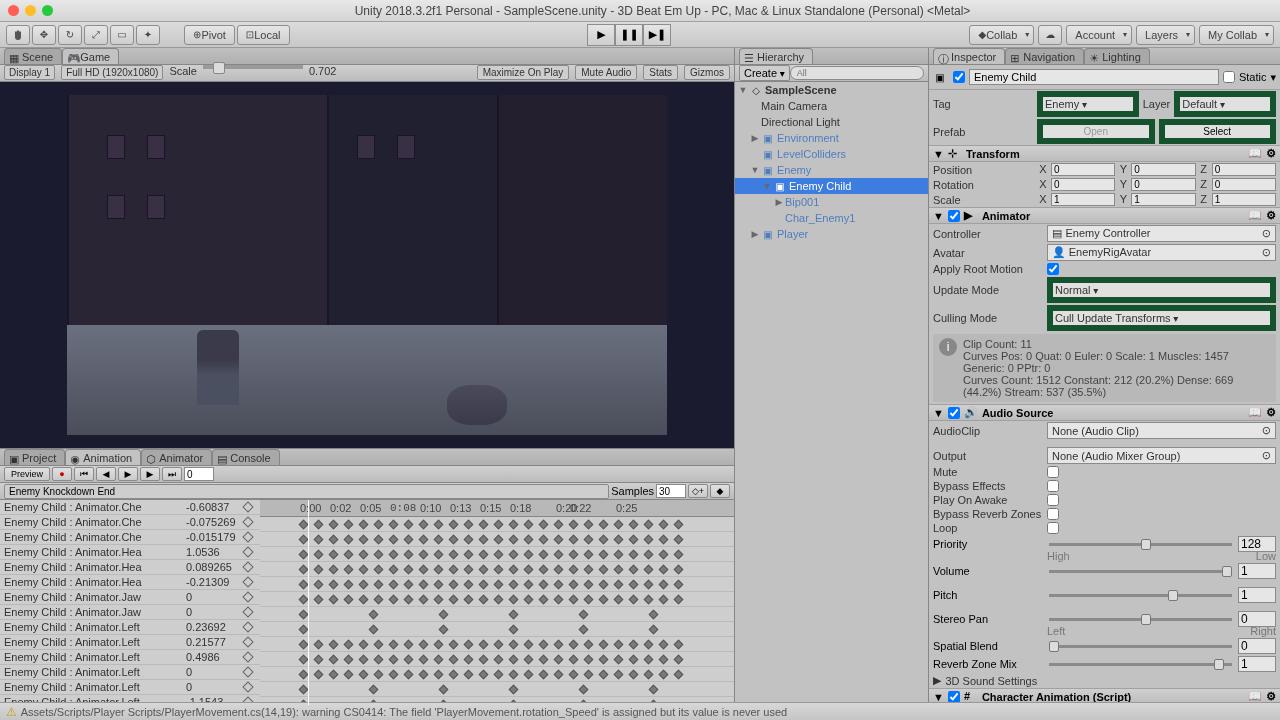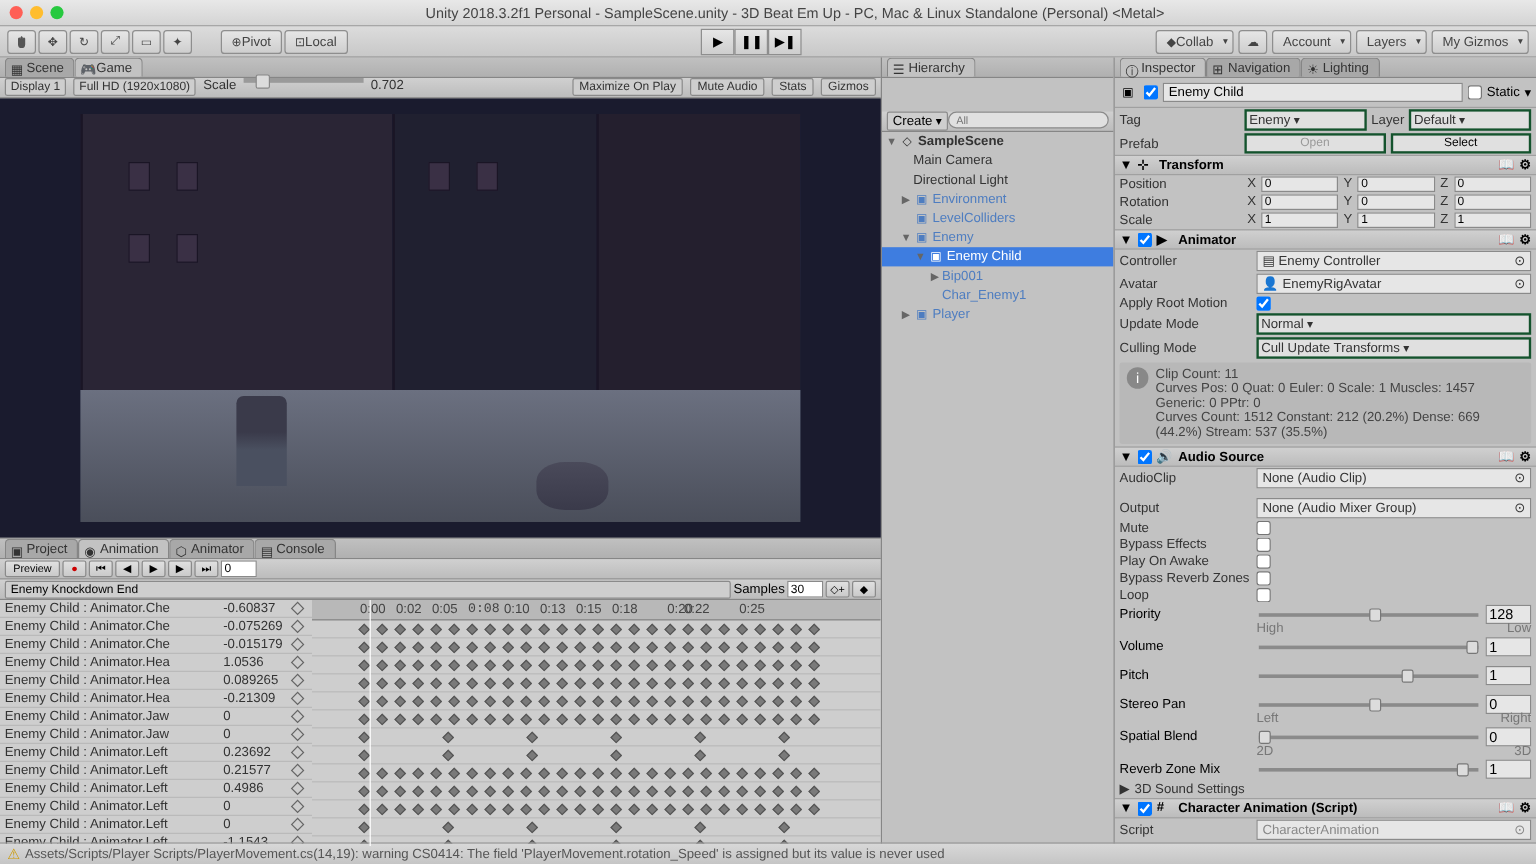--- a/index.html
+++ b/index.html
@@ -66,37 +66,37 @@
 .time-ruler { height: 17px; background: #b8b8b8; border-bottom: 1px solid #868686; display: flex; position: relative; font-size: 9px; color: #444; }
 .time-mark { position: absolute; top: 2px; }
 .playhead { position: absolute; top: 0; bottom: 0; width: 1px; background: #fff; left: 48px; z-index: 2; }
 .kf-area { position: relative; height: 230px; }
 .kf-row { height: 15px; border-bottom: 1px solid #bababa; position: relative; display: flex; align-items: center; }
 .kf { width: 7px; height: 7px; transform: rotate(45deg); background: #7a7a7a; border: 1px solid #555; position: absolute; }
 .dg-tabs { height: 15px; background: #b0b0b0; display: flex; align-items: center; font-size: 10px; }
 .dg-tab { flex: 1; text-align: center; padding: 1px; border-right: 1px solid #888; }
 .dg-tab.active { background: #cecece; }
 
-.hier-bar { height: 17px; background: linear-gradient(#d0d0d0,#bcbcbc); display: flex; gap: 0; padding: 0 4px; border-bottom: 1px solid #868686; margin-top: 28px; }
+.hier-bar { height: 17px; background: linear-gradient(#d0d0d0,#bcbcbc); display: flex; align-items: center; gap: 0; padding: 0 4px; border-bottom: 1px solid #868686; }
 .hier-search { flex: 1; height: 14px; background: #e0e0e0; border: 1px solid #8a8a8a; border-radius: 7px; padding: 0 6px; font-size: 9px; color: #888; }
 .hier-tree { flex: 1; background: #c2c2c2; overflow-y: auto; font-size: 11px; }
 .tree-row { height: 16px; display: flex; align-items: center; padding: 0 2px; color: #333; white-space: nowrap; cursor: pointer; }
 .tree-row.selected { background: #3e7de0; color: #fff; }
 .fold { width: 12px; text-align: center; cursor: pointer; color: #666; font-size: 9px; }
 .obj-icon { width: 14px; height: 14px; margin-right: 2px; display: flex; align-items: center; justify-content: center; font-size: 10px; }
 .ind1 { padding-left: 14px; } .ind2 { padding-left: 26px; } .ind3 { padding-left: 38px; }
 
 .insp-content { flex: 1; overflow-y: auto; background: #c2c2c2; }
 .insp-header { padding: 4px; display: flex; align-items: center; gap: 4px; border-bottom: 1px solid #a0a0a0; }
 .insp-header input[type=text] { flex: 1; background: #e6e6e6; border: 1px solid #8a8a8a; padding: 1px 4px; }
 .cb { width: 12px; height: 12px; }
 .insp-row { display: flex; align-items: center; padding: 1px 4px; gap: 4px; font-size: 10px; color: #333; }
 .insp-row .label { width: 100px; }
 .insp-row .wide-label { width: 110px; }
-.insp-sel { flex: 1; background: #e0e0e0; border: 2px solid #14532d; padding: 1px 2px; font-size: 10px; }
+.insp-sel { flex: 1; background: #e0e0e0; border: 6px solid #14532d; padding: 1px 2px; font-size: 10px; }
 .comp-header { background: linear-gradient(#d0d0d0,#bcbcbc); height: 17px; display: flex; align-items: center; padding: 0 4px; gap: 4px; border-top: 1px solid #a0a0a0; border-bottom: 1px solid #a0a0a0; font-weight: bold; font-size: 11px; }
 .comp-icon { width: 14px; height: 14px; }
 .xyz { display: flex; gap: 2px; flex: 1; }
 .xyz span { width: 12px; text-align: center; }
 .xyz input { flex: 1; width: 40px; background: #e6e6e6; border: 1px solid #8a8a8a; padding: 0 2px; font-size: 10px; }
 .obj-field { flex: 1; background: #e6e6e6; border: 1px solid #8a8a8a; padding: 1px 4px; font-size: 10px; display: flex; justify-content: space-between; align-items: center; }
 .info-box { background: #b8b8b8; padding: 4px 6px; margin: 2px 4px; font-size: 9px; color: #444; border-radius: 2px; display: flex; gap: 6px; }
 .info-ico { width: 18px; height: 18px; background: #888; border-radius: 50%; color: #fff; display: flex; align-items: center; justify-content: center; font-size: 12px; flex-shrink: 0; }
 .slider-row { display: flex; align-items: center; padding: 1px 4px; gap: 6px; font-size: 10px; }
 .slider-row .label { width: 110px; }
@@ -149,21 +149,21 @@
   <div class="spacer"></div>
   <div class="tb-btn text drop">◆ <span>Collab</span></div>
   <div class="tb-btn">☁</div>
   <div class="tb-btn text drop">
       <span>Account</span>
     </div>
   <div class="tb-btn text drop">
       <span>Layers</span>
     </div>
   <div class="tb-btn text drop">
-      <span>My Gizmos</span>
+      <span>My Collab</span>
     </div>
 </div>
 
 <div class="main">
 
   <div class="left-col">
     <div class="panel-tabs">
       <div class="tab">
           <span class="tab-icon">▦</span>
           <span>Scene</span>
@@ -886,24 +886,20 @@
           <span>Left</span>
           <span>Right</span>
         </div>
       <div class="slider-row">
           <span class="label">Spatial Blend</span>
           <div class="slider-track">
             <div class="slider-thumb" style="left:0"></div>
           </div>
           <input class="slider-val" value="0" style="">
         </div>
-      <div class="slider-lbls">
-          <span>2D</span>
-          <span>3D</span>
-        </div>
       <div class="slider-row">
           <span class="label">Reverb Zone Mix</span>
           <div class="slider-track">
             <div class="slider-thumb" style="left:90%"></div>
           </div>
           <input class="slider-val" value="1" style="">
         </div>
       <div class="insp-row">
           <span>▶</span>
           <span>3D Sound Settings</span>

